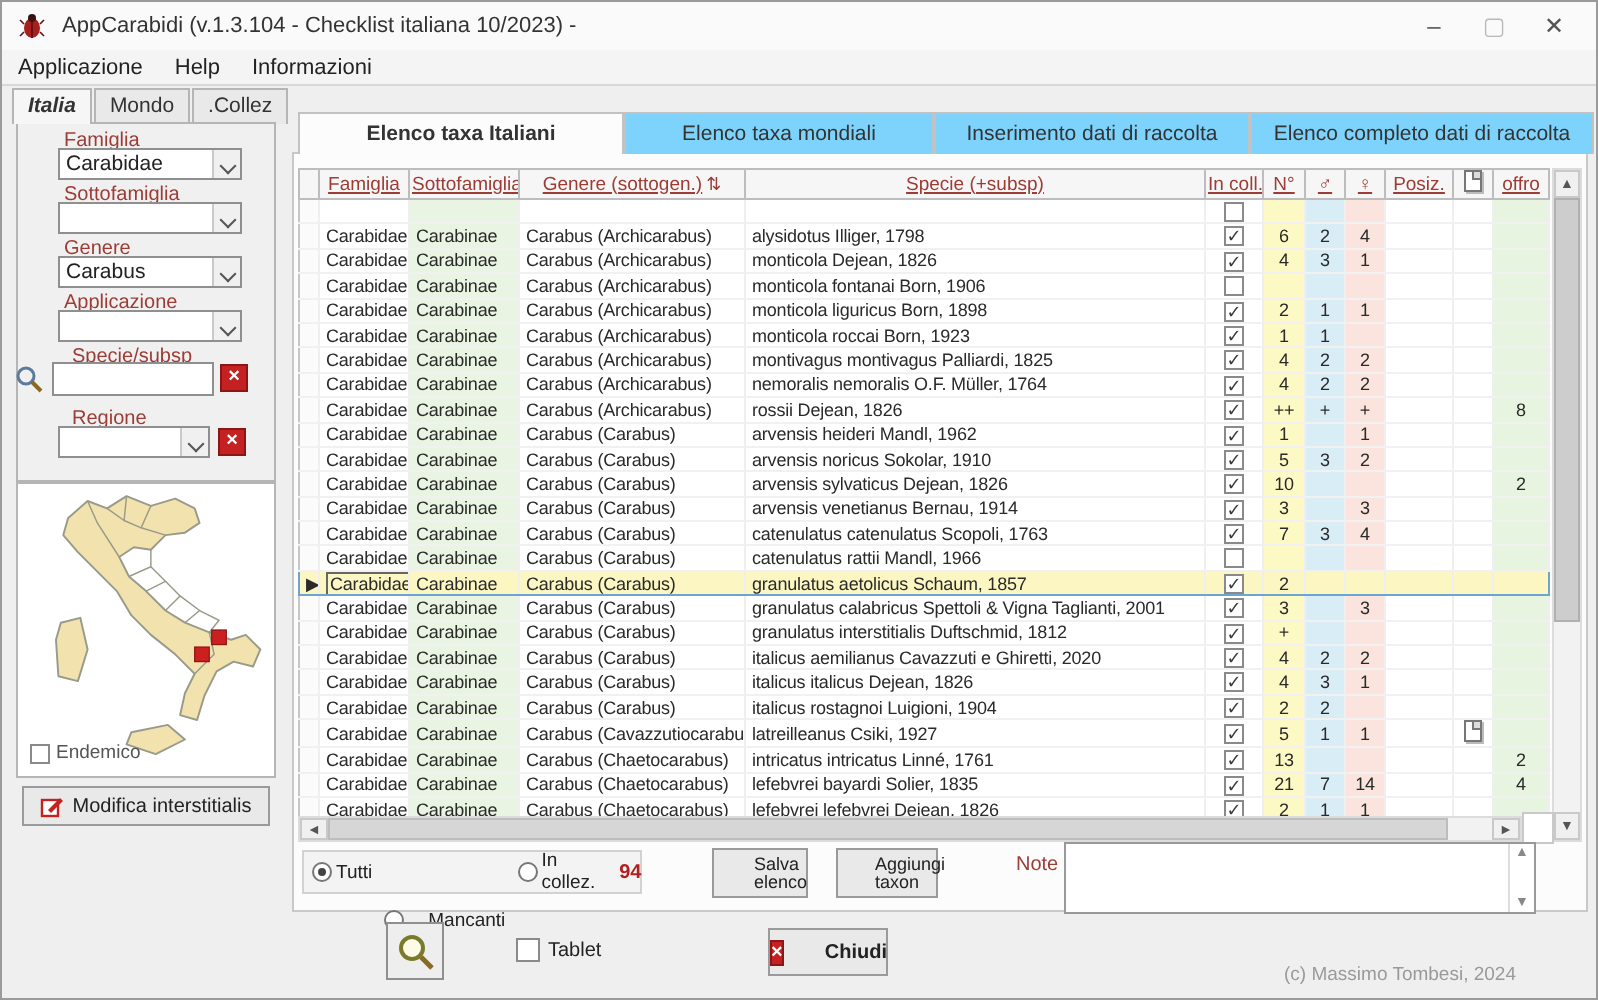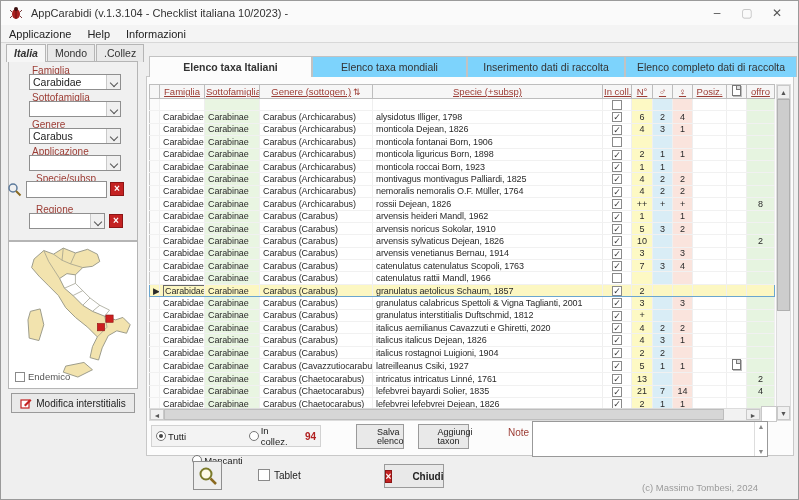--- a/index.html
+++ b/index.html
@@ -621,21 +621,21 @@
       <div class="right">►</div>
     </div>
     <div class="corner"></div>
   </div>
 
   <div class="filterpanel">
     <span style="display:flex;align-items:center;gap:2px;">
         <span class="radio on"></span>
         <label>Tutti</label>
       </span>
-    <span style="display:flex;align-items:center;gap:2px;margin-top:48px;">
+    <span style="display:flex;align-items:center;gap:12px;margin-top:48px;">
         <span class="radio"></span>
         <label>Mancanti</label>
       </span>
     <span style="display:flex;align-items:center;gap:2px;">
         <span class="radio"></span>
         <label>In collez.</label>
       </span>
     <span class="count-red">94</span>
   </div>
 

